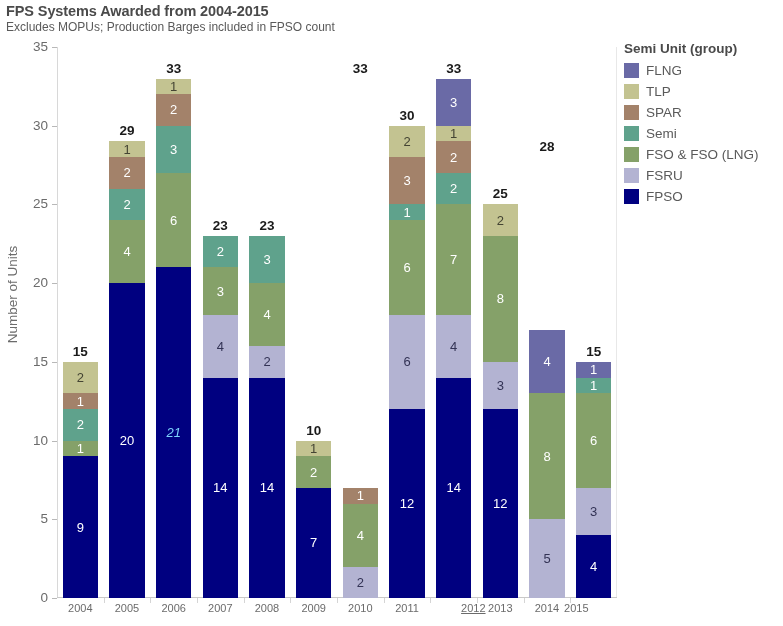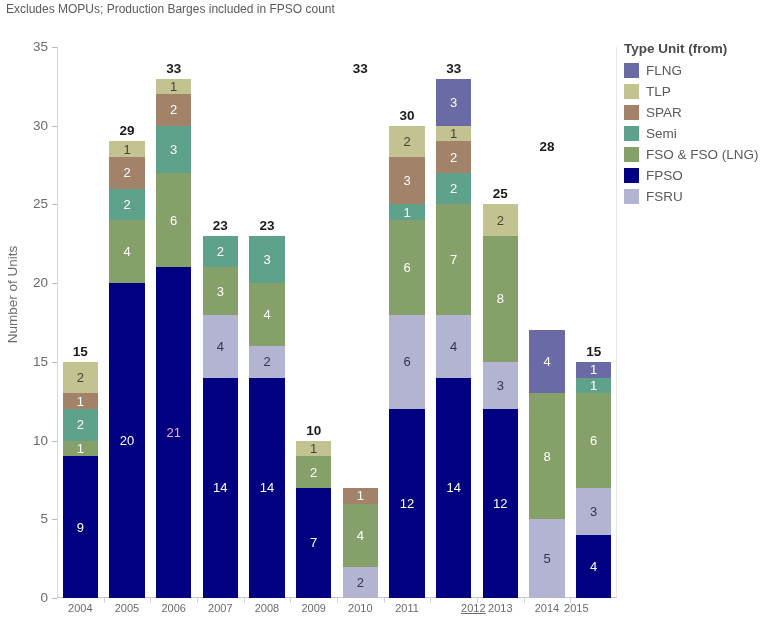--- a/index.html
+++ b/index.html
@@ -202,20 +202,21 @@
     white-space: nowrap;
     line-height: 15px;
   }
 </style>
 </head>
 <body>
 
 <div id="root">
 
   <div id="title-block">
+    <div id="chart-title">FPS Systems Awarded from 2004-2015</div>
     <div id="chart-subtitle">Excludes MOPUs; Production Barges included in FPSO count</div>
   </div>
 
   <div id="y-axis">
     <div id="y-axis-title">Number of Units</div>
   <div class="y-tick" style="top: 551px;">
         <div class="y-tick-label">0</div>
         <div class="y-tick-mark"></div>
       </div>
       <div class="y-tick" style="top: 472.286px;">
@@ -300,21 +301,21 @@
           <div class="seg" style="height: 31.4857px; background: rgb(163, 130, 106);">
             <span class="seg-label" style="color: rgb(255, 255, 255);">2</span>
           </div>
           <div class="seg" style="height: 47.2286px; background: rgb(95, 162, 140);">
             <span class="seg-label" style="color: rgb(255, 255, 255);">3</span>
           </div>
           <div class="seg" style="height: 94.4571px; background: rgb(133, 161, 105);">
             <span class="seg-label" style="color: rgb(255, 255, 255);">6</span>
           </div>
           <div class="seg" style="height: 330.6px; background: rgb(0, 0, 128);">
-            <span class="seg-label" style="color: #f9a8d4;">21</span>
+            <span class="seg-label" style="color: #7dd3fc; font-style: italic;">21</span>
           </div>
         </div>
         <div class="total-label" style="bottom: 522.514px;">33</div>
       </div>
       <div class="bar-group" style="left: 145.6px; width: 35.4667px;">
         <div class="bar-stack">
           <div class="seg" style="height: 31.4857px; background: rgb(95, 162, 140);">
             <span class="seg-label" style="color: rgb(255, 255, 255);">2</span>
           </div>
           <div class="seg" style="height: 47.2286px; background: rgb(133, 161, 105);">
@@ -496,21 +497,21 @@
       <div class="x-gridline" style="left: 373.333px;"></div>
       <div class="x-tick-label" style="left: 420px; width: 46.6667px;">2013</div>
       <div class="x-gridline" style="left: 420px;"></div>
       <div class="x-tick-label" style="left: 466.667px; width: 46.6667px;">2014</div>
       <div class="x-gridline" style="left: 466.667px;"></div>
       <div class="x-tick-label" style="left: 496px; width: 46.6667px;">2015</div>
       <div class="x-gridline" style="left: 513.333px;"></div>
     </div>
 
   <div id="legend">
-    <div id="legend-title">Type Unit (from)</div>
+    <div id="legend-title">Semi Unit (group)</div>
     <div id="legend-items">
         <div class="legend-item">
           <span class="legend-swatch" style="background: rgb(106, 106, 166);"></span>
           <span class="legend-label">FLNG</span>
         </div>
         <div class="legend-item">
           <span class="legend-swatch" style="background: rgb(195, 195, 145);"></span>
           <span class="legend-label">TLP</span>
         </div>
         <div class="legend-item">
@@ -519,23 +520,23 @@
         </div>
         <div class="legend-item">
           <span class="legend-swatch" style="background: rgb(95, 162, 140);"></span>
           <span class="legend-label">Semi</span>
         </div>
         <div class="legend-item">
           <span class="legend-swatch" style="background: rgb(133, 161, 105);"></span>
           <span class="legend-label">FSO &amp; FSO (LNG)</span>
         </div>
         <div class="legend-item">
+          <span class="legend-swatch" style="background: rgb(179, 179, 210);"></span>
+          <span class="legend-label">FSRU</span>
+        </div>
+        <div class="legend-item">
           <span class="legend-swatch" style="background: rgb(0, 0, 128);"></span>
           <span class="legend-label">FPSO</span>
         </div>
-        <div class="legend-item">
-          <span class="legend-swatch" style="background: rgb(179, 179, 210);"></span>
-          <span class="legend-label">FSRU</span>
-        </div>
       </div>
   </div>
 
 </div>
 
 </body></html>

